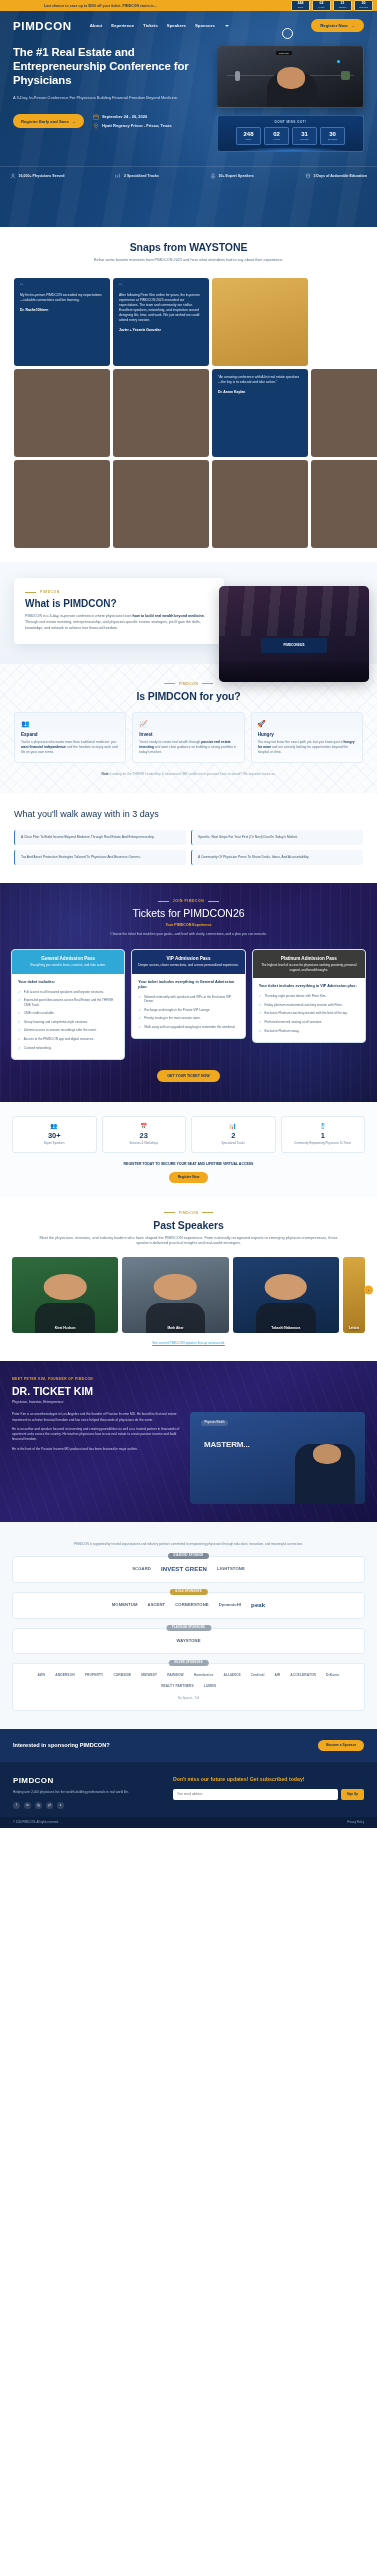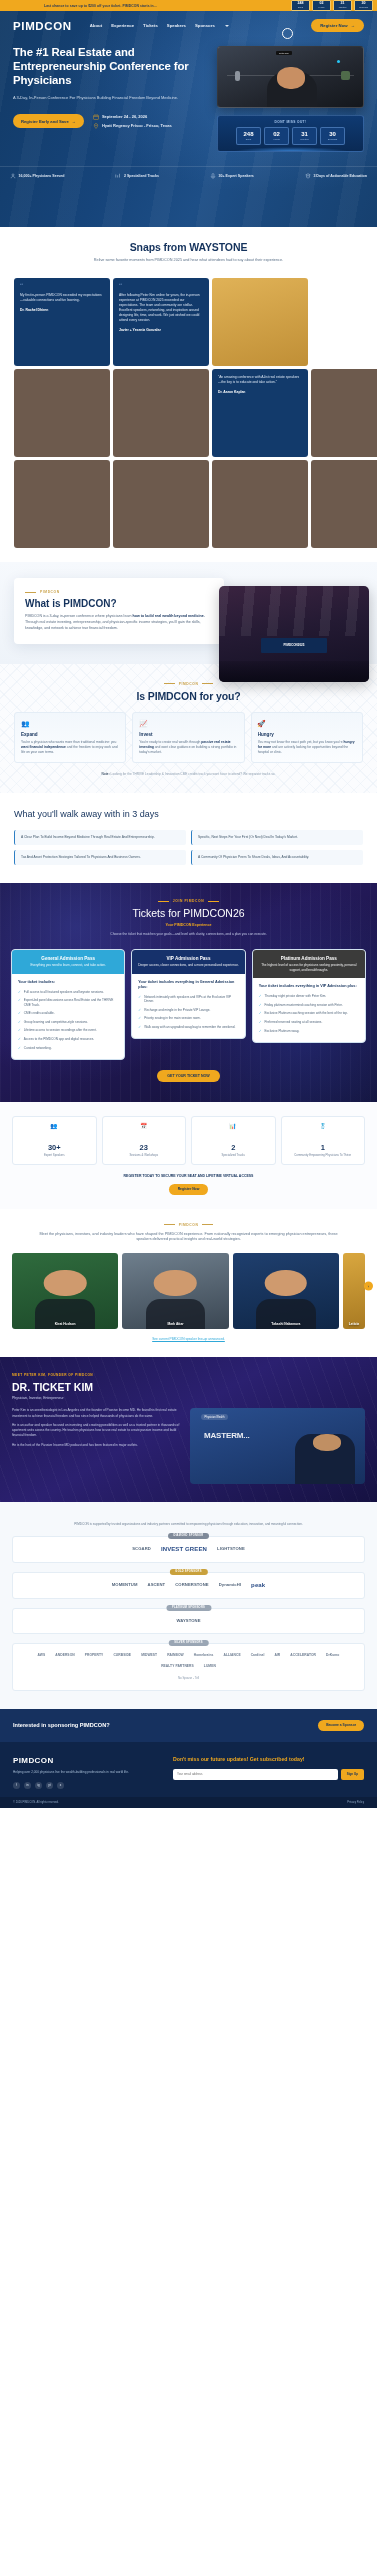--- a/index.html
+++ b/index.html
@@ -139,21 +139,21 @@
   .plan-ul{margin-top:5px;display:flex;flex-direction:column;gap:3.5px}
   .li{display:flex;gap:3px;font-size:3.1px;color:#53677c;line-height:1.5}
   .li .ck{color:#2fa8d8;font-size:3.4px;flex:none}
   .get-btn{display:block;margin:10px auto 0;background:#f0a81e;color:#14325c;font-size:3.6px;font-weight:700;border:none;border-radius:8px;padding:4px 10px;cursor:pointer;position:relative;z-index:3}
 
   
   .strip{background:#fbfcfe;padding:14px 12px}
   .strip-grid{display:flex;gap:5px}
   .sc{flex:1;background:#fff;border:.4px solid #e3ecf5;border-radius:3px;padding:6px 5px;text-align:center}
   .sc .sic{font-size:6px;color:#2fa8d8;line-height:1}
-  .sc .num{font-size:7.5px;font-weight:700;color:#14325c;margin-top:14px}
+  .sc .num{font-size:7.5px;font-weight:700;color:#14325c;margin-top:2px}
   .sc .lbl{font-size:2.8px;color:#72839a;line-height:1.4;margin-top:2px}
   .strip-cta{text-align:center;font-size:3.5px;color:#14325c;font-weight:700;margin-top:9px}
   .strip-btn{display:block;margin:6px auto 0;background:#f0a81e;color:#14325c;font-size:3.4px;font-weight:700;border:none;border-radius:7px;padding:3.5px 9px;cursor:pointer}
 
   
   .speakers{padding:14px 0 16px}
   .sp-row{display:flex;gap:4px;padding:10px 12px 0;position:relative}
   .sp{flex:1;border-radius:3px;overflow:hidden;height:76px;position:relative}
   .sp-g{background:linear-gradient(170deg,#2f6b3d,#1d4a2a)}
   .sp-n{background:linear-gradient(170deg,#6f7f8d,#3b4753)}
@@ -167,21 +167,21 @@
 
   
   .founder{background:linear-gradient(150deg,#1d1750,#2b2070 45%,#151141);padding:16px 12px 18px;color:#fff;position:relative;overflow:hidden}
   .founder:before{content:"";position:absolute;inset:0;background:repeating-linear-gradient(70deg,rgba(255,255,255,.03) 0 1px,transparent 1px 12px)}
   .f-eyebrow{position:relative;font-size:3.2px;color:#f0a81e;letter-spacing:.14em;font-weight:700}
   .f-name{position:relative;font-size:10.5px;font-weight:700;margin-top:4px}
   .f-role{position:relative;font-size:3.5px;color:#cfd4ef;margin-top:3px}
   .f-flex{display:flex;gap:8px;margin-top:8px;position:relative}
   .f-col{width:170px}
   .f-p{font-size:3.2px;color:#c9cfe9;line-height:1.65;margin-bottom:4px}
-  .f-img{flex:1;height:76px;border-radius:4px;background:linear-gradient(165deg,#2a4f8f,#16305f);position:relative;overflow:hidden}
+  .f-img{flex:1;height:92px;border-radius:4px;background:linear-gradient(165deg,#2a4f8f,#16305f);position:relative;overflow:hidden}
   .fi-word{position:absolute;left:8%;top:30%;color:#fff;font-size:8px;font-weight:700;letter-spacing:-.02em;opacity:.9}
   .fi-person{position:absolute;right:6%;bottom:0;width:34%;height:66%;background:#13203a;border-radius:16px 16px 0 0}
   .fi-head{position:absolute;right:14%;bottom:44%;width:16%;height:22%;border-radius:46%;background:#c08f63}
   .fi-badge{position:absolute;left:6%;top:8%;background:rgba(255,255,255,.15);border-radius:8px;padding:1.5px 4px;font-size:2.6px}
 
   
   .sponsors{background:#f6f9fc;padding:15px 12px 18px}
   .sp-note{text-align:center;font-size:3.1px;color:#6d7f93;line-height:1.5;margin:5px auto 0;max-width:250px}
   .tier{margin-top:9px;background:#fff;border:.4px solid #e4edf5;border-radius:3px;padding:9px 8px 10px;position:relative}
   .tier-lab{position:absolute;top:-4px;left:50%;transform:translateX(-50%);background:#2b4f86;color:#fff;font-size:2.6px;letter-spacing:.1em;font-weight:700;padding:1.5px 6px;border-radius:7px;white-space:nowrap}
@@ -588,20 +588,21 @@
     <div class="strip-cta">REGISTER TODAY TO SECURE YOUR SEAT AND LIFETIME VIRTUAL ACCESS</div>
     <button class="strip-btn">Register Now</button>
   </section>
 
   <section class="speakers">
     <div class="eyebrow">
       <span class="dash"></span>
       <span>PIMDCON</span>
       <span class="dash"></span>
     </div>
+    <h2 class="sec-title">Past Speakers</h2>
     <p class="sec-sub" style="max-width:300px">Meet the physicians, investors, and industry leaders who have shaped the PIMDCON experience. From nationally recognized experts to emerging physician entrepreneurs, these speakers delivered practical insights and real-world strategies.</p>
     <div class="sp-row">
       <div class="sp sp-g">
         <div class="sp-face"></div>
         <div class="sp-body"></div>
         <div class="sp-cap">Kirat Hudson</div>
       </div>
       <div class="sp sp-n">
         <div class="sp-face"></div>
         <div class="sp-body"></div>

